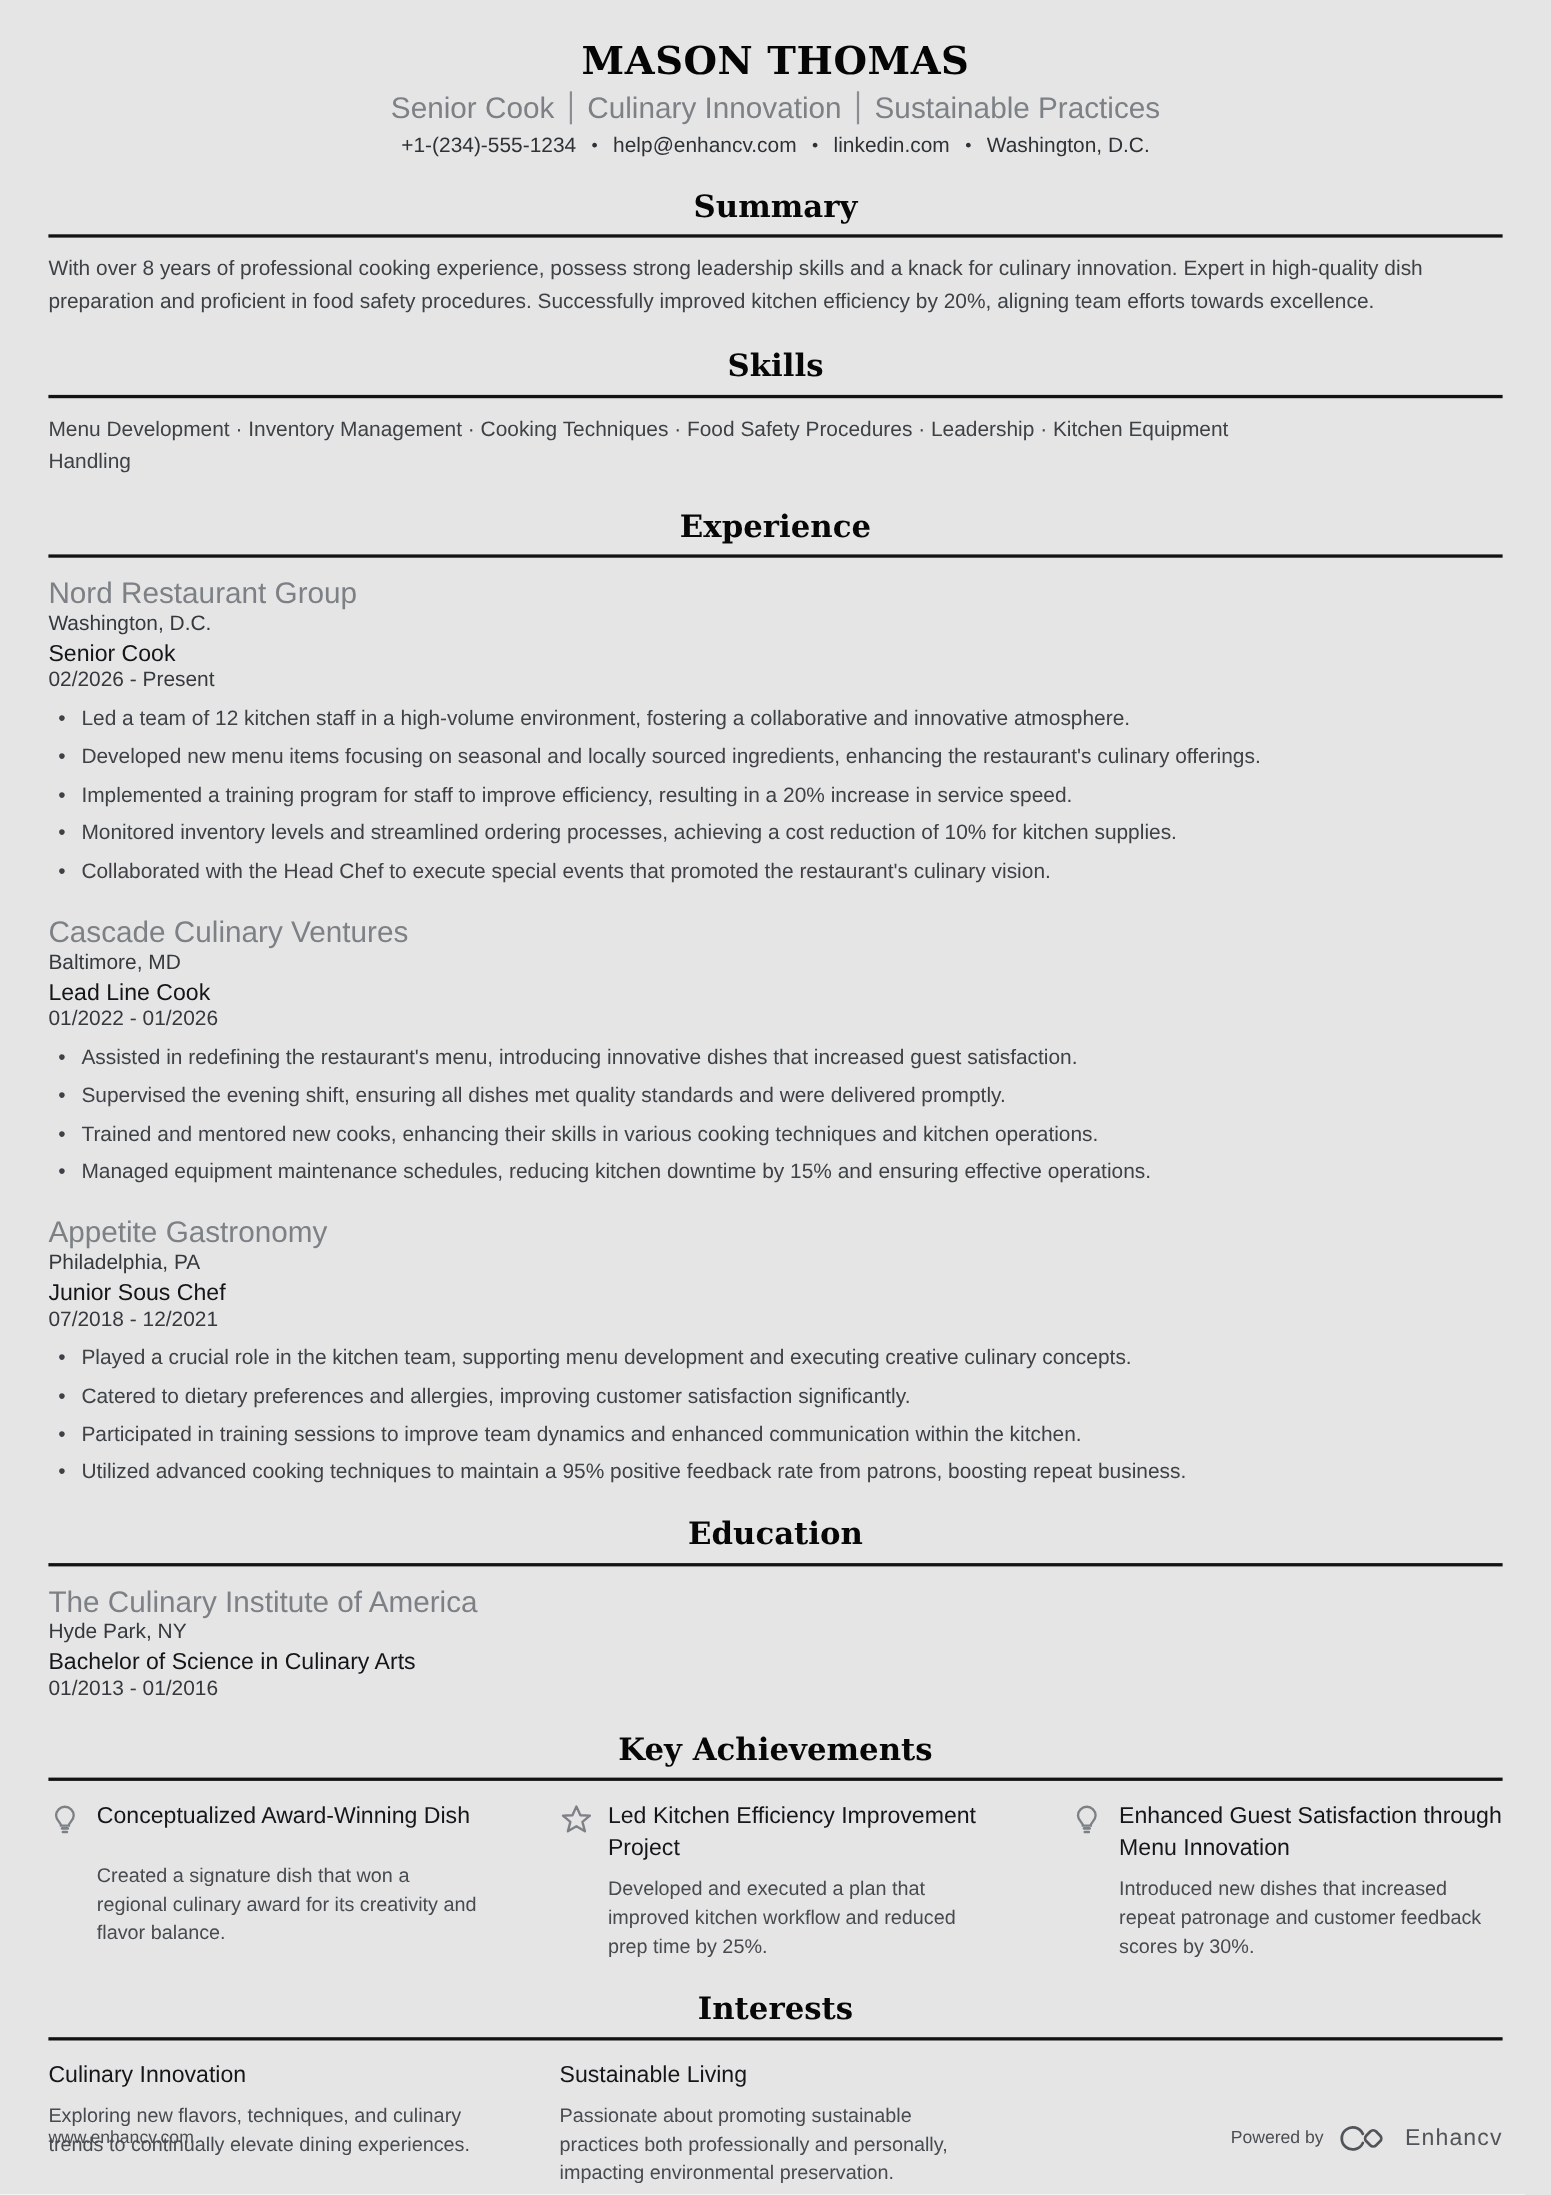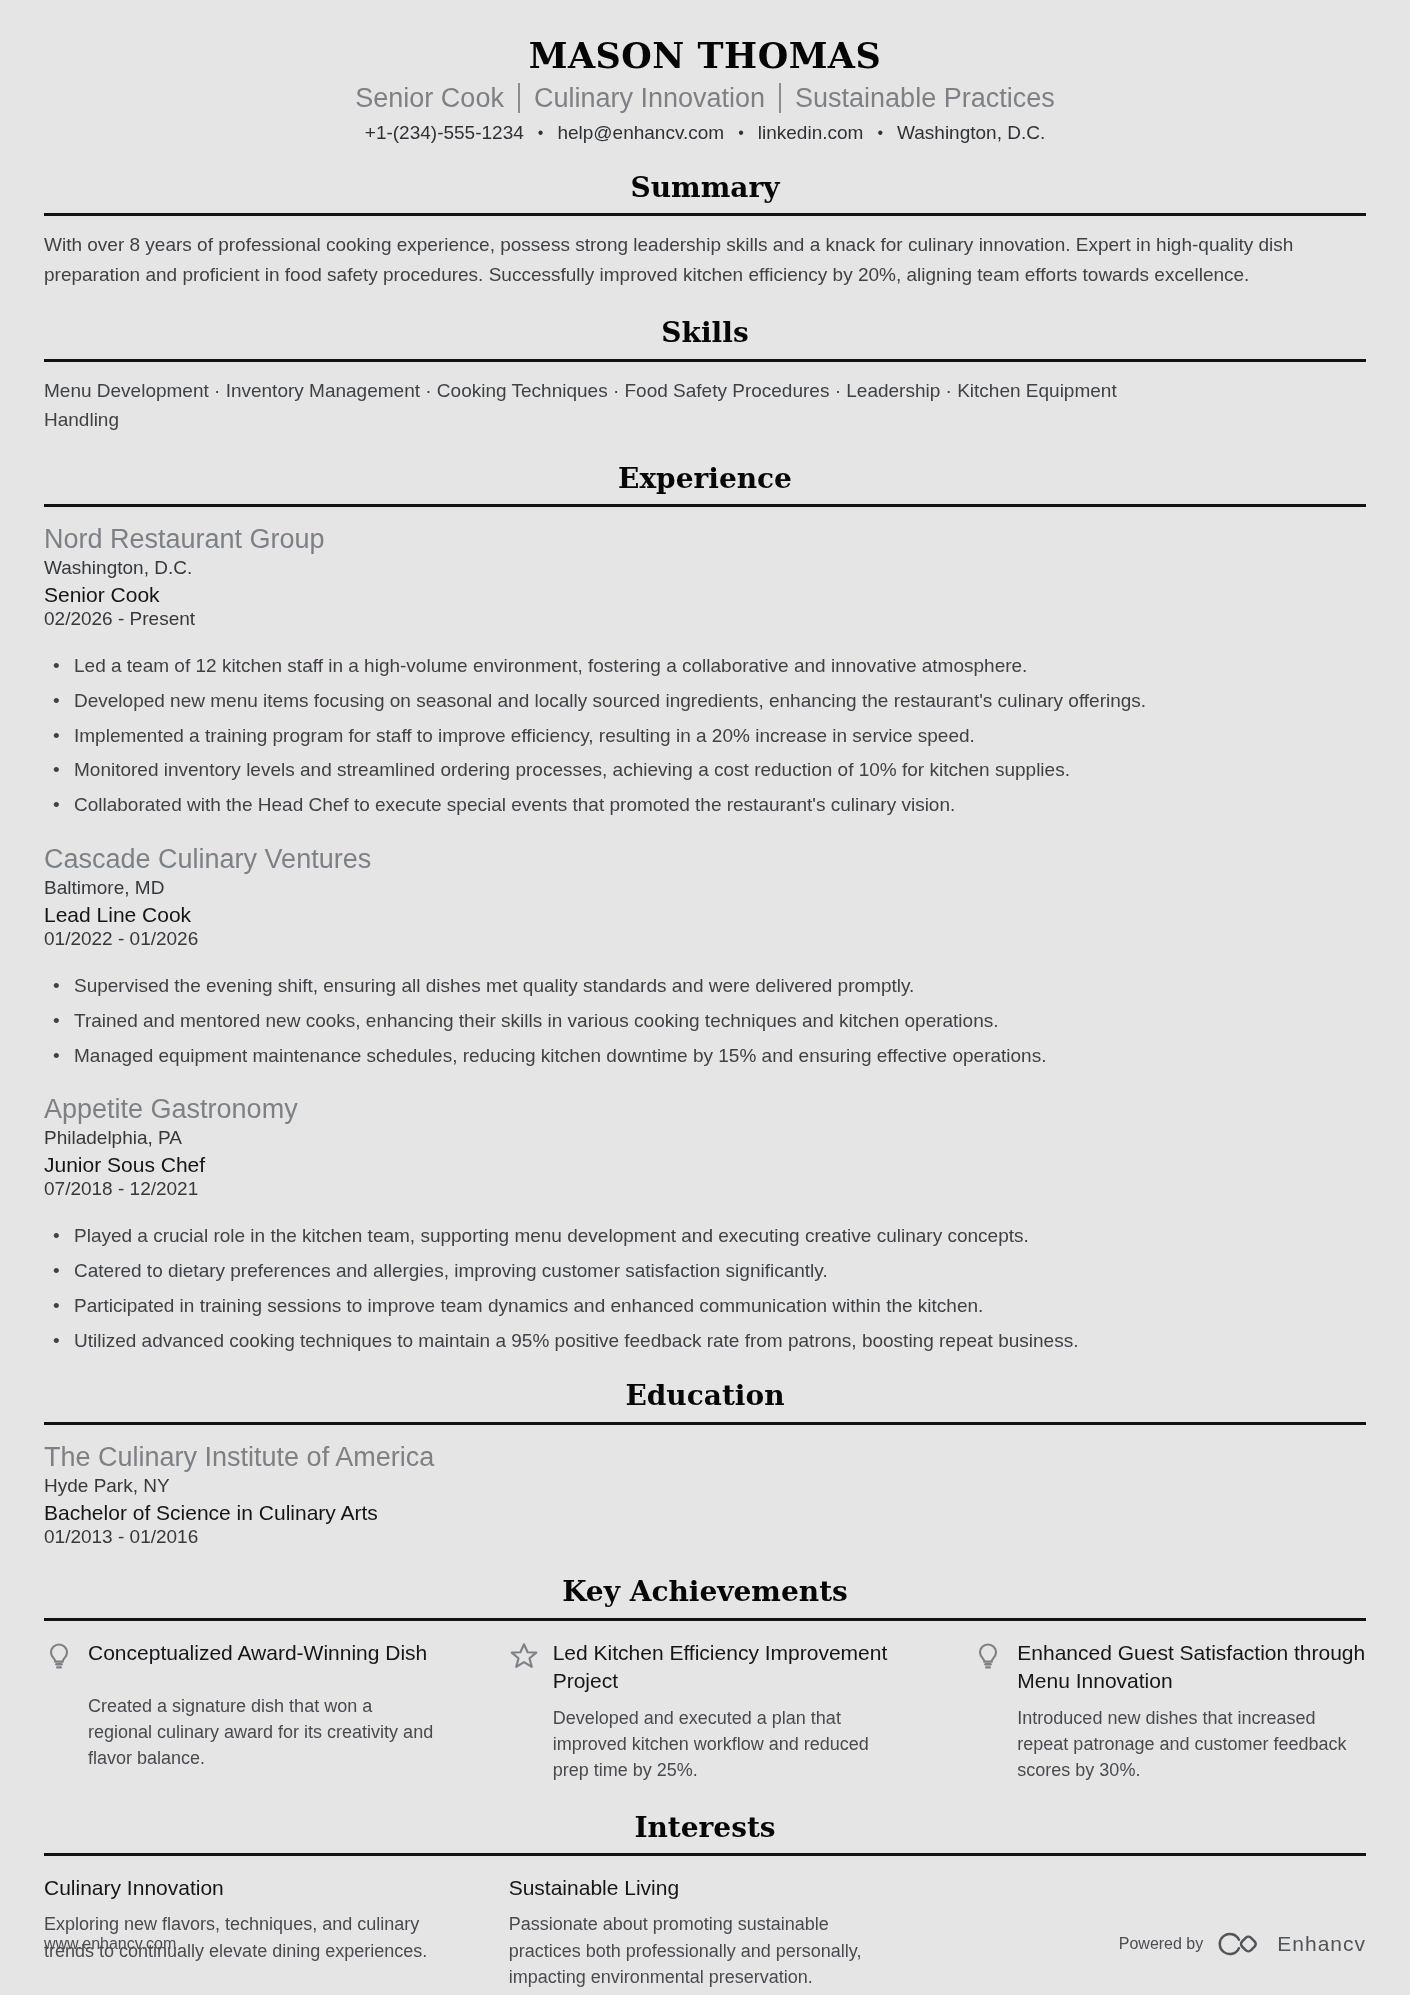--- a/index.html
+++ b/index.html
@@ -90,21 +90,21 @@
   }
   .loc { font-size: 19px; color: #35393d; }
   .jobtitle {
     font-size: 21px;
     color: #131518;
     line-height: 1.3;
     margin-top: 2px;
   }
   .dates { font-size: 19px; color: #35393d; }
 
-  ul.bullets { list-style: none; margin-top: 24px; }
+  ul.bullets { list-style: none; margin-top: 12px; }
   ul.bullets li {
     position: relative;
     padding-left: 30px;
     font-size: 19px;
     color: #3e4246;
     line-height: 1.25;
     margin-bottom: 11px;
   }
   ul.bullets li::before {
     content: "•";
@@ -239,20 +239,21 @@
     <div class="entry">
       <div class="entry-row">
         <span class="company">Cascade Culinary Ventures</span>
         <span class="loc">Baltimore, MD</span>
       </div>
       <div class="entry-row">
         <span class="jobtitle">Lead Line Cook</span>
         <span class="dates">01/2022 - 01/2026</span>
       </div>
       <ul class="bullets">
+        <li>Assisted in redefining the restaurant's menu, introducing innovative dishes that increased guest satisfaction.</li>
         <li>Supervised the evening shift, ensuring all dishes met quality standards and were delivered promptly.</li>
         <li>Trained and mentored new cooks, enhancing their skills in various cooking techniques and kitchen operations.</li>
         <li>Managed equipment maintenance schedules, reducing kitchen downtime by 15% and ensuring effective operations.</li>
       </ul>
     </div>
 
     <div class="entry">
       <div class="entry-row">
         <span class="company">Appetite Gastronomy</span>
         <span class="loc">Philadelphia, PA</span>

